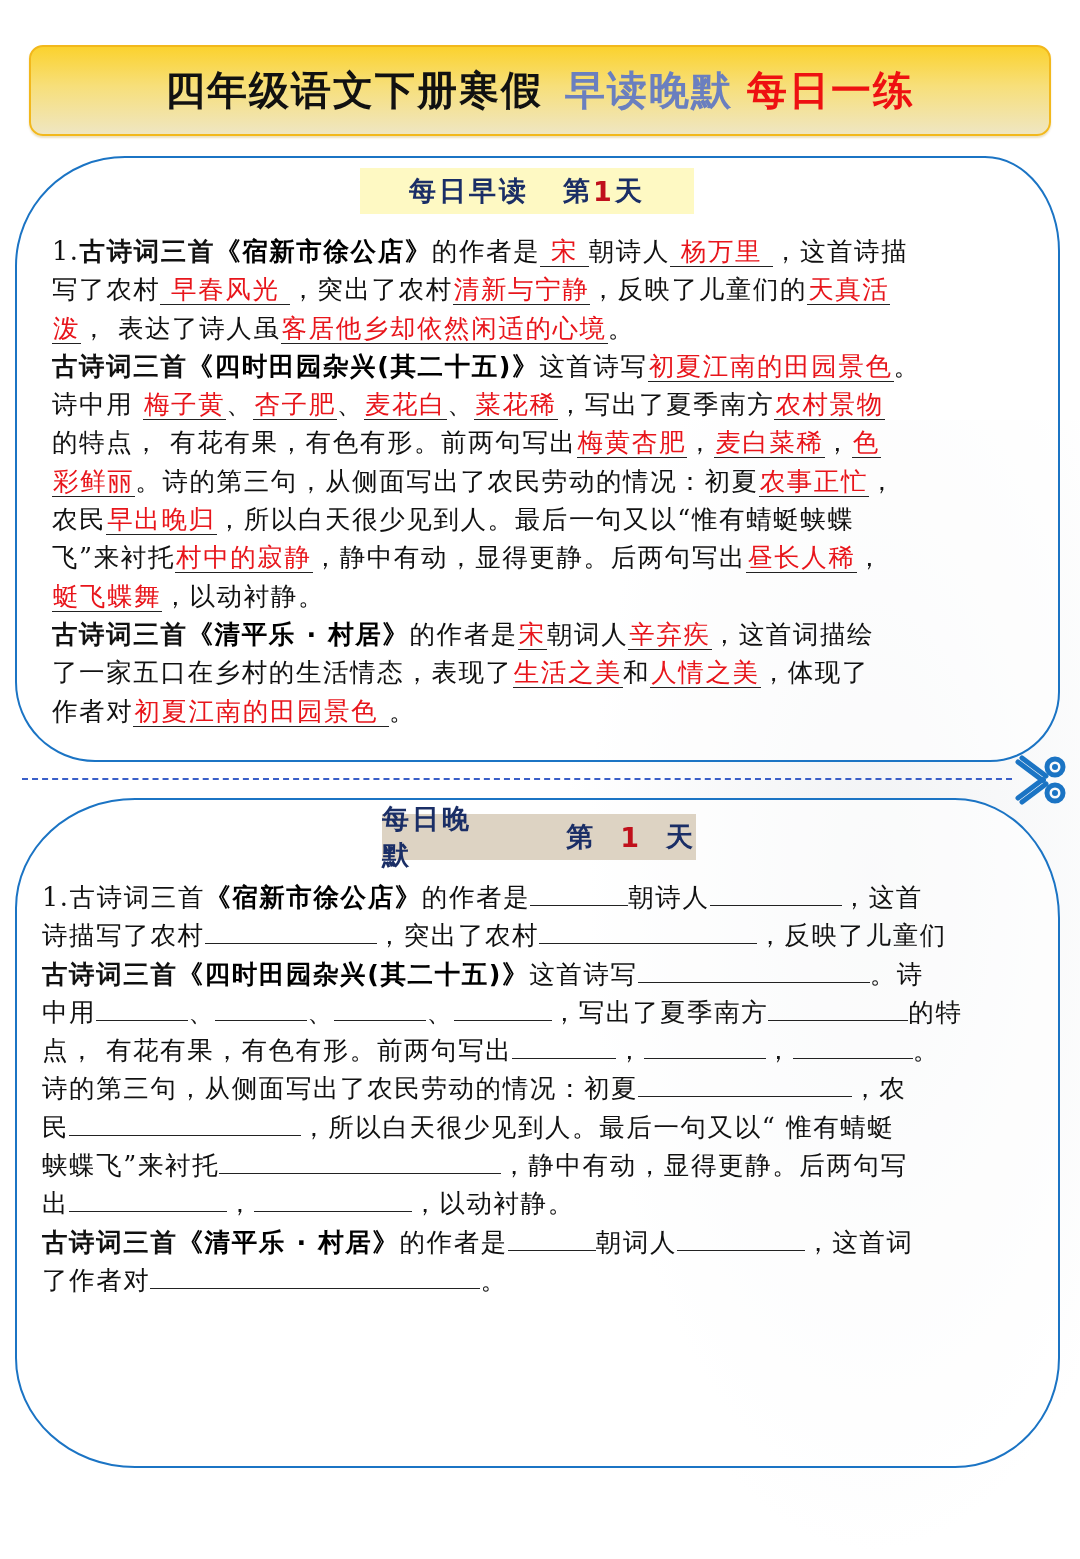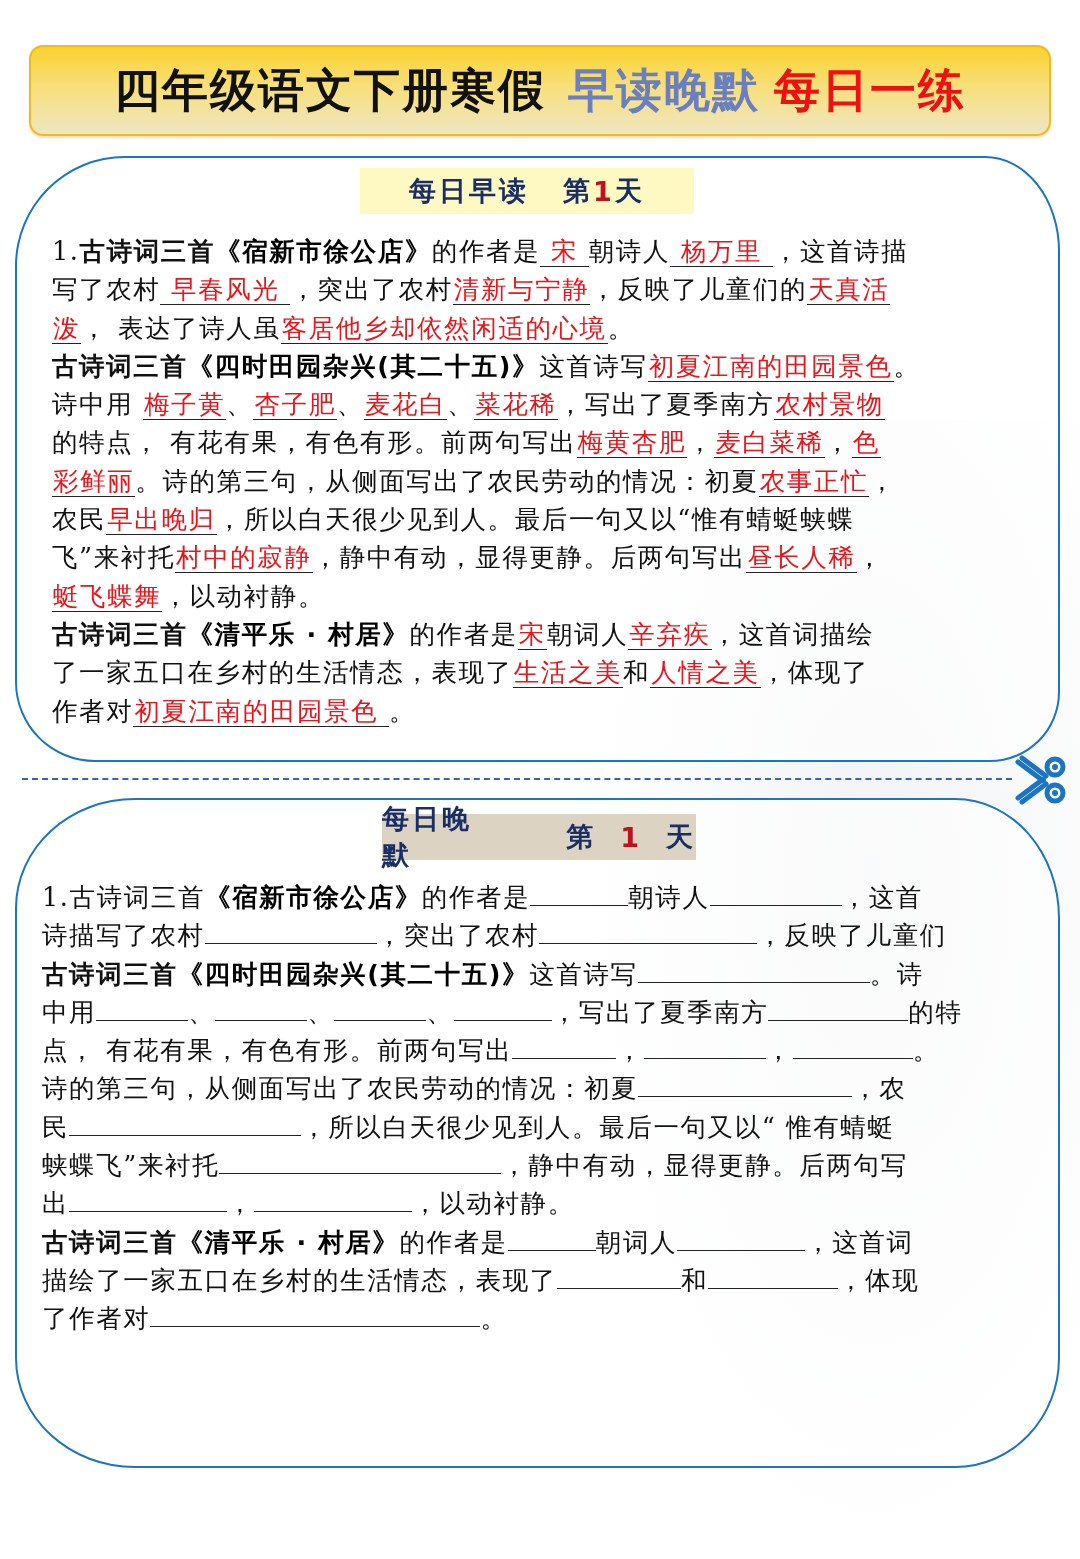--- a/index.html
+++ b/index.html
@@ -12,21 +12,21 @@
     pointer-events: none;
   }
 
   .banner {
     position: absolute; left: 29px; top: 45px; width: 1022px; height: 91px;
     border-radius: 14px;
     border: 2px solid #f2b81c;
     background: linear-gradient(#fbd22e 0%, #f7df7a 45%, #efe6c2 100%);
     display: flex; align-items: center; justify-content: center;
     font-family: "DejaVu Sans", "Liberation Sans", sans-serif;
-    font-weight: bold; font-size: 46px; letter-spacing: 2px;
+    font-weight: bold; font-size: 40px; letter-spacing: 2px;
     box-shadow: 0 2px 2px rgba(180,130,0,0.25);
   }
   .banner .t1 { color: #111; }
   .banner .t2 { color: #6a7fbf; margin-left: 22px; text-align: center; }
   .banner .t3 { color: #ee1111; margin-left: 14px; }
 
   .card {
     position: absolute; left: 15px; width: 1045px;
     border: 2.5px solid #1b74c4; background: rgba(255,255,255,0.6);
   }
@@ -123,15 +123,14 @@
     <span class="line"><span class="">1.古诗词三首</span><span class="title">《宿新市徐公店》</span><span class="">的作者是</span><span class="blank" style="width: 98px;"></span><span class="">朝诗人</span><span class="blank" style="width: 132px;"></span><span class="">，这首</span></span>
     <span class="line"><span class="">诗描写了农村</span><span class="blank" style="width: 172px;"></span><span class="">，突出了农村</span><span class="blank" style="width: 218px;"></span><span class="">，反映了儿童们</span></span>
     <span class="line"><span class="b">古诗词三首</span><span class="title">《四时田园杂兴(其二十五)》</span><span class="">这首诗写</span><span class="blank" style="width: 232px;"></span><span class="">。诗</span></span>
     <span class="line"><span class="">中用</span><span class="blank" style="width: 92px;"></span><span class="">、</span><span class="blank" style="width: 92px;"></span><span class="">、</span><span class="blank" style="width: 92px;"></span><span class="">、</span><span class="blank" style="width: 98px;"></span><span class="">，写出了夏季南方</span><span class="blank" style="width: 140px;"></span><span class="">的特</span></span>
     <span class="line"><span class="">点， 有花有果，有色有形。前两句写出</span><span class="blank" style="width: 104px;"></span><span class="">，</span><span class="blank" style="width: 122px;"></span><span class="">，</span><span class="blank" style="width: 120px;"></span><span class="">。</span></span>
     <span class="line"><span class="">诗的第三句，从侧面写出了农民劳动的情况：初夏</span><span class="blank" style="width: 214px;"></span><span class="">，农</span></span>
     <span class="line"><span class="">民</span><span class="blank" style="width: 232px;"></span><span class="">，所以白天很少见到人。最后一句又以“ 惟有蜻蜓</span></span>
     <span class="line"><span class="">蛱蝶飞”来衬托</span><span class="blank" style="width: 282px;"></span><span class="">，静中有动，显得更静。后两句写</span></span>
     <span class="line"><span class="">出</span><span class="blank" style="width: 158px;"></span><span class="">，</span><span class="blank" style="width: 158px;"></span><span class="">，以动衬静。</span></span>
     <span class="line"><span class="b">古诗词三首</span><span class="title">《清平乐 · 村居》</span><span class="">的作者是</span><span class="blank" style="width: 88px;"></span><span class="">朝词人</span><span class="blank" style="width: 128px;"></span><span class="">，这首词</span></span>
-    <span class="line"><span class="">描绘了一家五口在乡村的生活情态，表现了</span><span class="blank" style="width: 124px;"></span><span class="">和</span><span class="blank" style="width: 130px;"></span><span class="">，体现</span></span>
     <span class="line"><span class="">了作者对</span><span class="blank" style="width: 330px;"></span><span class="">。</span></span>
   </div>
 
 </body></html>

